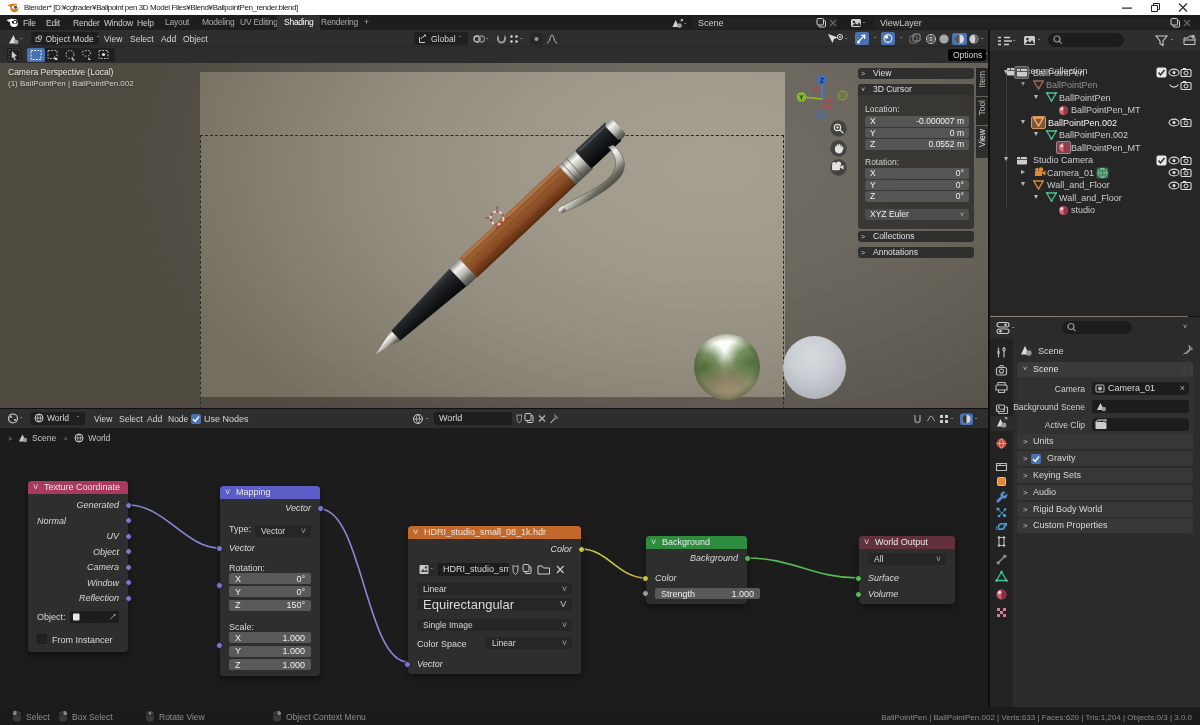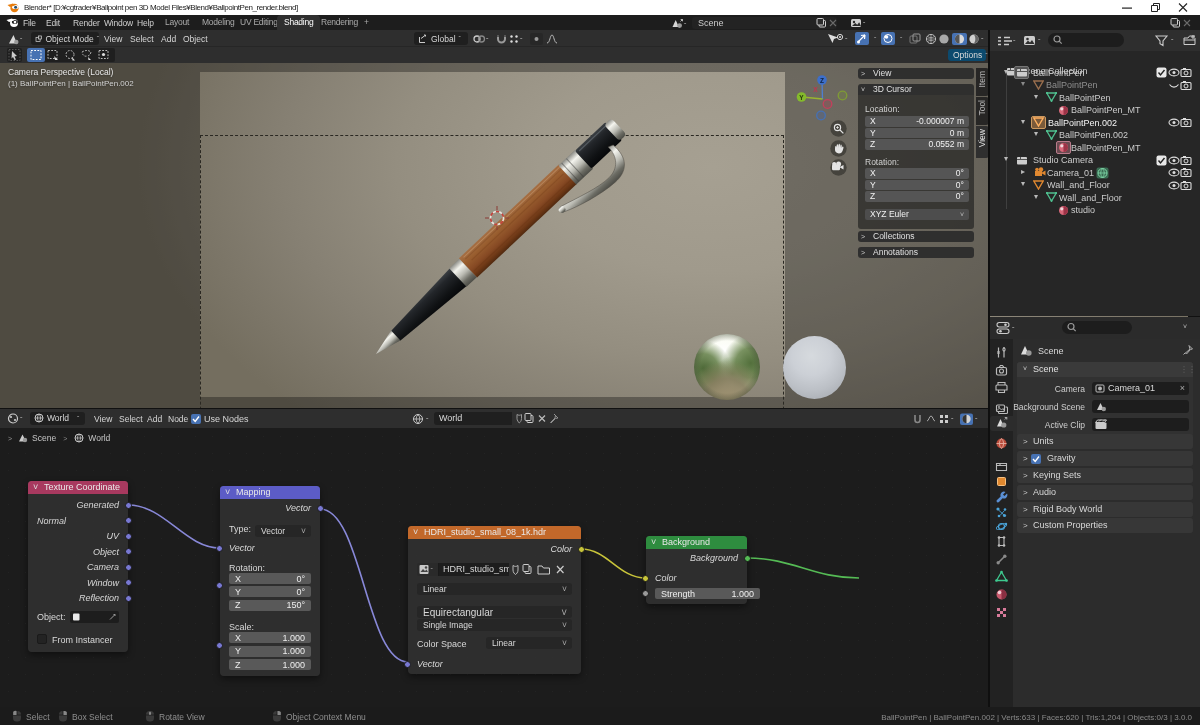--- a/index.html
+++ b/index.html
@@ -114,20 +114,21 @@
       <rect x="3" y="2.5" width="6.5" height="6.5" rx="1" fill="none" stroke="#cfcfcf" stroke-width="1"></rect>
       <rect x="1" y="0.5" width="6.5" height="6.5" rx="1" fill="#2b2b2b" stroke="#cfcfcf" stroke-width="1"></rect>
       <path d="M14 2 l6 6 M20 2 l-6 6" stroke="#6a6a6a" stroke-width="1.1"></path>
     </svg>
     <svg style="position:absolute;left:850px;top:2.5px" width="22" height="11" viewBox="0 0 22 11">
       <rect x="1" y="1" width="10" height="8" rx="1.5" fill="#cfcfcf"></rect>
       <circle cx="4" cy="4" r="1.2" fill="#2a2a2a"></circle>
       <path d="M2 8 l3.2-3 2 1.8 2-2.5 1.8 3.7z" fill="#2a2a2a"></path>
       <text x="13" y="8.5" font-size="7" fill="#bbb">ˇ</text>
     </svg>
+    <div class="idblock" style="left:874px;width:297px;padding-left:6px">ViewLayer</div>
     <svg style="position:absolute;left:1170px;top:3px" width="30" height="10" viewBox="0 0 30 10">
       <rect x="3" y="2.5" width="6.5" height="6.5" rx="1" fill="none" stroke="#cfcfcf" stroke-width="1"></rect>
       <rect x="1" y="0.5" width="6.5" height="6.5" rx="1" fill="#2b2b2b" stroke="#cfcfcf" stroke-width="1"></rect>
       <path d="M14 2 l6 6 M20 2 l-6 6" stroke="#6a6a6a" stroke-width="1.1"></path>
     </svg>
   </div>
   <div id="hdr1" class="abs">
     <svg style="position:absolute;left:7px;top:3px" width="22" height="12" viewBox="0 0 22 12">
       <path d="M2 10.5 L6.5 2 L10 10.5 Z" fill="#d8d8d8"></path>
       <circle cx="9.3" cy="9" r="2.2" fill="#9a9a9a"></circle>
@@ -231,21 +232,21 @@
         </svg>
       <svg width="17" height="14" viewBox="0 0 17 14">
           <path d="M3 4 q5 -3 9 0 q-1 4 -4 4 q-4 1 -5 -4" fill="none" stroke="#bbb" stroke-dasharray="1.8 1.4" stroke-width="1"></path>
           <path d="M9 9 l3 3 h-2.5 z" fill="#ddd"></path>
         </svg>
       <svg width="17" height="14" viewBox="0 0 17 14">
           <rect x="3" y="2.5" width="9" height="8" fill="none" stroke="#bbb" stroke-dasharray="1.8 1.4" stroke-width="1"></rect>
           <circle cx="7.5" cy="6.5" r="1.6" fill="#ddd"></circle>
         </svg>
     </div>
-    <div class="dd" style="left:948px;top:2px;width:38px;height:12px;padding-left:5px;background:#0c4a6e">Options<span class="chev">ˇ</span></div>
+    <div class="dd" style="left:948px;top:2px;width:38px;height:12px;padding-left:5px;background:#000000">Options<span class="chev">ˇ</span></div>
   </div>
   <div id="viewport" class="abs">
     <div class="dim" style="left:0;top:0;width:200px;height:345px"></div>
     <div class="dim" style="left:785px;top:0;width:203px;height:345px"></div>
     <div class="dim" style="left:200px;top:0;width:585px;height:9px"></div>
     <div class="dim" style="left:200px;top:334px;width:585px;height:11px"></div>
     <div id="camframe"></div>
     <svg id="pensvg" style="position:absolute;left:0;top:0" width="988" height="345" viewBox="0 0 988 345">
       <defs>
         <linearGradient id="chrome" x1="0" y1="0" x2="0" y2="1">
@@ -516,38 +517,46 @@
     </div>
     <div style="position:absolute;left:31px;top:37px;width:70px;height:13px;background:#1d1d1d;color:#d8d8d8;line-height:13px;padding-left:4px;overflow:hidden;white-space:nowrap">HDRI_studio_smal...</div>
     <svg style="position:absolute;left:101px;top:37px" width="63" height="13" viewBox="0 0 63 13">
       <path d="M4 2.5 c1.7 1.2 3.4 1.2 5 0 v4.5 c0 2.5-1.7 4-2.5 4.5 C5.7 11 4 9.5 4 7z" fill="none" stroke="#bbb" stroke-width="1"></path>
       <rect x="16" y="3.5" width="6" height="7" rx="1" fill="none" stroke="#ccc" stroke-width="1"></rect>
         <rect x="14" y="1.5" width="6" height="7" rx="1" fill="#303030" stroke="#ccc" stroke-width="1"></rect>
       <path d="M29 3 h4 l1.5 2 h6 v6 h-11.5 z" fill="none" stroke="#ccc" stroke-width="1"></path>
       <path d="M48 3 l6.5 7 M54.5 3 l-6.5 7" stroke="#ccc" stroke-width="1.2"></path>
     </svg>
     <div class="ndd" style="left:9px;top:57px;width:155px;height:12px;font-size:8.5px">Linear</div>
-    <div class="ndd" style="left:9px;top:80px;width:155px;height:12px;font-size:10px">Equirectangular</div>
+    <div class="ndd" style="left:9px;top:72px;width:155px;height:12px;font-size:13px">Equirectangular</div>
     <div class="ndd" style="left:9px;top:93px;width:155px;height:12px;font-size:8.5px">Single Image</div>
     <div style="position:absolute;left:9px;top:113px">Color Space</div>
     <div class="ndd" style="left:78px;top:111px;width:86px;height:12px;font-size:8.5px">Linear</div>
     <div class="srow" style="top:133px">Vector</div>
     <div class="sock" style="left:-4px;top:134.5px;background:#7878d2"></div>
   </div>
   <div class="node" style="left:646px;top:536px;width:101px;height:68px">
     <div class="nhead" style="background:#2e8c3f">Background</div>
     <div class="srow" style="top:17px;text-align:right">Background</div>
     <div class="sock" style="right:-4px;top:18.5px;background:#55bb55"></div>
     <div class="srow" style="top:37px">Color</div>
     <div class="sock" style="left:-4px;top:38.5px;background:#c8c43a"></div>
     <div class="nfield" style="left:9px;top:52px;width:105px;height:11px">
         <span>Strength</span>
         <span>1.000</span>
       </div>
     <div class="sock" style="left:-4px;top:54px;background:#9a9a9a"></div>
+  </div>
+  <div class="node" style="left:859px;top:536px;width:96px;height:68px">
+    <div class="nhead" style="background:#63303e">World Output</div>
+    <div class="ndd" style="left:9px;top:17px;width:78px;height:12px;font-size:8.5px">All</div>
+    <div class="srow" style="top:37px">Surface</div>
+    <div class="sock" style="left:-4px;top:38.5px;background:#55bb55"></div>
+    <div class="srow" style="top:53px">Volume</div>
+    <div class="sock" style="left:-4px;top:54.5px;background:#55bb55"></div>
   </div>
   <div id="rightsep" class="abs"></div>
   <div id="outliner" class="abs">
     <div id="outlhdr">
       <svg style="position:absolute;left:6px;top:5px" width="26" height="12" viewBox="0 0 26 12">
         <path d="M2 2.5 h3 M2 6 h3 M2 9.5 h3 M8 2.5 h6 M8 6 h8 M8 9.5 h5" stroke="#ccc" stroke-width="1.4"></path>
         <text x="17" y="9.5" font-size="7.5" fill="#bbb">ˇ</text>
       </svg>
       <svg style="position:absolute;left:32px;top:4px" width="30" height="13" viewBox="0 0 30 13">
         <rect x="2" y="2" width="11" height="9" rx="1.5" fill="#ccc"></rect>

